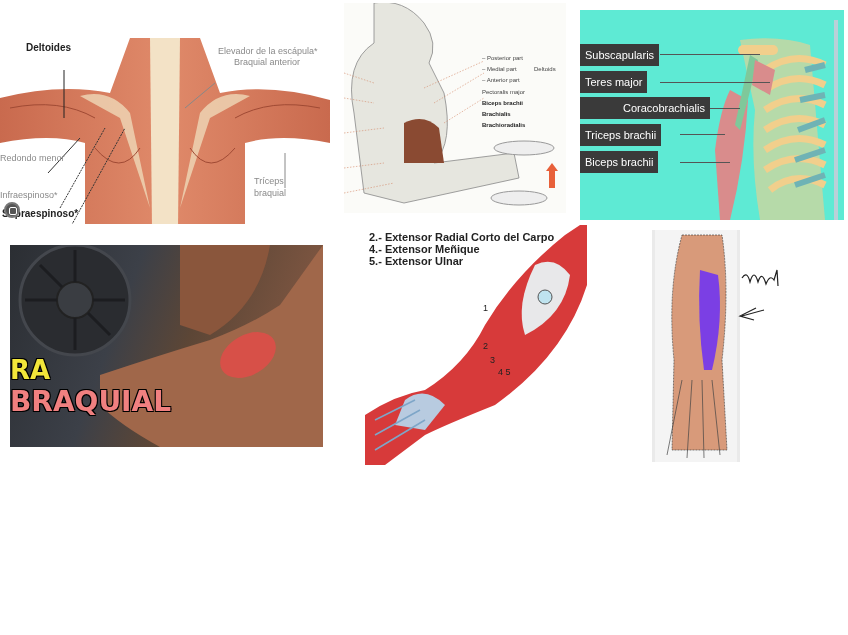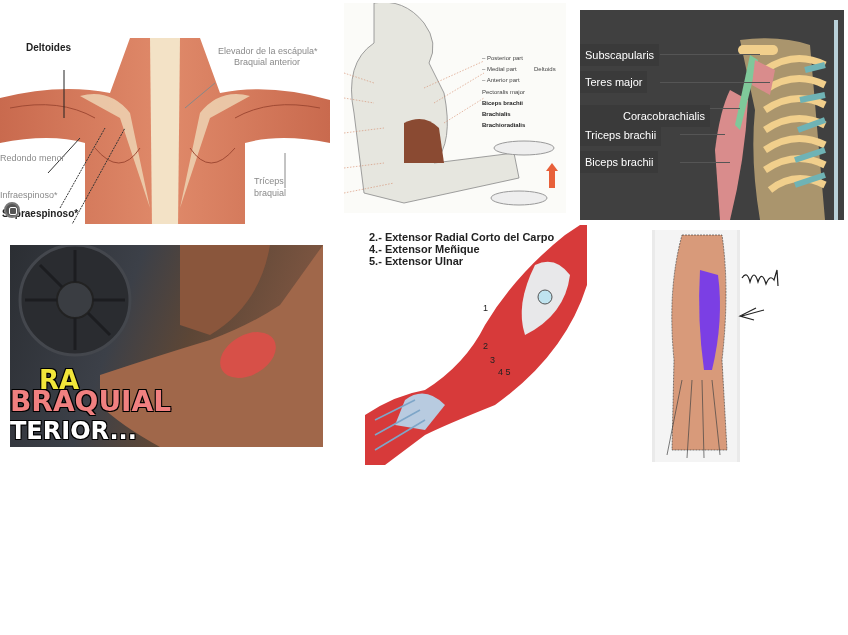--- a/index.html
+++ b/index.html
@@ -12,21 +12,21 @@
   #t1 .body { position:absolute; left:0; top:26px; width:330px; height:190px; }
   #t1 .lbl { font-size:9px; color:#8a8a8a; }
   #t1 .lbl.bold { font-weight:bold; color:#222; font-size:10px; }
 
   
   #t2 { left:344px; top:3px; width:222px; height:210px; background:#fbfbf8; }
   #t2 .lbl { font-size:6px; color:#444; }
   #t2 .lbl.b { font-weight:bold; color:#222; }
 
   
-  #t3 { left:580px; top:10px; width:264px; height:210px; background:#404040; }
+  #t3 { left:580px; top:10px; width:264px; height:210px; background:#5eead4; }
   .tag { position:absolute; left:0; background:#3a3a3a; color:#fff; font-size:11px; padding:3px 5px; height:16px; line-height:16px; }
   .tagline { position:absolute; height:1px; background:#555; }
 
   
   #t4 { left:10px; top:245px; width:313px; height:202px; background:linear-gradient(110deg,#2b2e33 0%,#3c4048 35%,#5c4636 55%,#7a5440 80%,#3a2b22 100%); }
   #t4 .big { position:absolute; left:0; font-weight:bold; font-family:"DejaVu Sans", sans-serif; text-shadow:1px 1px 0 #000, -1px -1px 0 #000, 1px -1px 0 #000, -1px 1px 0 #000; }
 
   
   #t5 { left:365px; top:225px; width:222px; height:240px; background:#fff; }
   #t5 .list { position:absolute; left:4px; top:6px; font-size:11px; font-weight:bold; color:#222; line-height:12px; }
@@ -127,44 +127,43 @@
     <path d="M175 50 L195 60 L190 85 L172 75 Z" fill="#d98c8c"></path>
     <rect x="158" y="35" width="40" height="10" rx="5" fill="#f1cf8c"></rect>
   </svg>
   <div class="tagline" style="left:80px;top:44px;width:100px;"></div>
   <div class="tagline" style="left:80px;top:72px;width:110px;"></div>
   <div class="tagline" style="left:110px;top:98px;width:50px;"></div>
   <div class="tagline" style="left:100px;top:124px;width:45px;"></div>
   <div class="tagline" style="left:100px;top:152px;width:50px;"></div>
   <span class="tag" style="top:34px;">Subscapularis</span>
   <span class="tag" style="top:61px;">Teres major</span>
-  <span class="tag" style="top:95px;padding-left:43px;">Coracobrachialis</span>
+  <span class="tag" style="top:87px;padding-left:43px;">Coracobrachialis</span>
   <span class="tag" style="top:114px;">Triceps brachii</span>
   <span class="tag" style="top:141px;">Biceps brachii</span>
 </div>
 
 <div class="tile" id="t4">
   <svg viewBox="0 0 313 202" width="313" height="202" style="position:absolute;left:0;top:0;">
     <circle cx="65" cy="55" r="55" fill="#2a2c30" stroke="#44474d" stroke-width="3"></circle>
     <circle cx="65" cy="55" r="18" fill="#3a3d42" stroke="#222" stroke-width="2"></circle>
     <g stroke="#1c1d20" stroke-width="3">
       <line x1="65" y1="5" x2="65" y2="37"></line>
         <line x1="65" y1="73" x2="65" y2="105"></line>
       <line x1="15" y1="55" x2="47" y2="55"></line>
         <line x1="83" y1="55" x2="115" y2="55"></line>
       <line x1="30" y1="20" x2="52" y2="42"></line>
         <line x1="78" y1="68" x2="100" y2="90"></line>
     </g>
     <path d="M90 130 Q150 110 200 95 Q240 80 270 60 L313 0 L313 202 L150 202 Q110 180 90 160 Z" fill="#a0674a"></path>
     <path d="M170 0 L260 0 Q250 60 200 90 L170 80 Z" fill="#8a563c"></path>
     <ellipse cx="238" cy="110" rx="30" ry="20" fill="#ea4848" opacity="0.75" transform="rotate(-30 238 110)"></ellipse>
   </svg>
-  <div class="big" style="top:120px;font-size:26px;color:#f2e63a;padding-left:29px;">RA</div>
+  <div class="big" style="top:110px;font-size:26px;color:#f2e63a;">RA</div>
   <div class="big" style="top:140px;font-size:28px;color:#f08080;">BRAQUIAL</div>
-  <div class="big" style="top:172px;font-size:24px;color:#ffffff;">TERIOR...</div>
 </div>
 
 <div class="tile" id="t5">
   <svg viewBox="0 0 222 240" width="222" height="240" style="position:absolute;left:0;top:0;">
     <path d="M215 0 L222 0 L222 60 Q200 130 130 180 Q80 200 60 210 L20 240 L0 240 L0 190 Q30 170 60 165 Q100 140 120 100 Q150 50 200 10 Z" fill="#d73a3a"></path>
     <path d="M170 40 Q190 30 205 50 Q200 90 160 110 Q150 80 170 40 Z" fill="#e8e8ea"></path>
     <circle cx="180" cy="72" r="7" fill="#bfe3ef" stroke="#555"></circle>
     <path d="M40 175 Q60 160 80 180 L60 205 L30 200 Z" fill="#b8cbe0"></path>
     <g stroke="#7ea6c8" stroke-width="1.5">
         <line x1="10" y1="195" x2="50" y2="175"></line>

